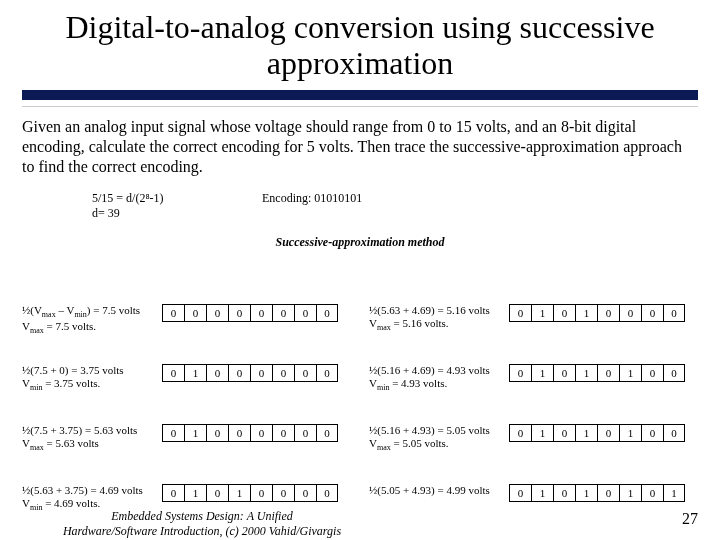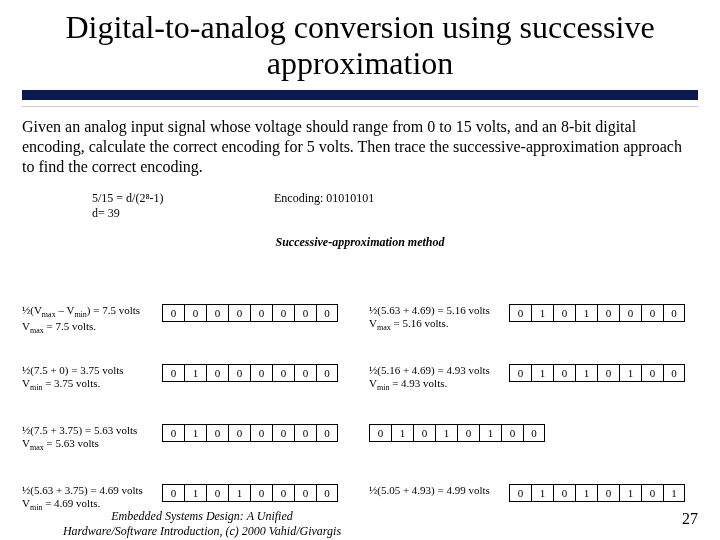--- a/index.html
+++ b/index.html
@@ -37,21 +37,20 @@
   .problem {
     font-size: 16px;
     line-height: 1.25;
     margin-top: 10px;
   }
   .setup {
     display: flex;
     font-size: 12px;
     margin-top: 14px;
     padding-left: 70px;
-    gap: 12px;
   }
   .setup-left {
     width: 170px;
   }
   .setup-right {
     flex: 1;
   }
   .method-title {
     text-align: center;
     font-style: italic;
@@ -213,20 +212,21 @@
             <div class="bit">1</div>
             <div class="bit">0</div>
             <div class="bit">1</div>
             <div class="bit">0</div>
             <div class="bit">1</div>
             <div class="bit">0</div>
             <div class="bit">0</div>
           </div>
         </div>
         <div class="step-row">
+          <div class="step-text">½(5.16 + 4.93) = 5.05 volts<br>V<span class="sub">max</span> = 5.05 volts.</div>
           <div class="bits">
             <div class="bit">0</div>
             <div class="bit">1</div>
             <div class="bit">0</div>
             <div class="bit">1</div>
             <div class="bit">0</div>
             <div class="bit">1</div>
             <div class="bit">0</div>
             <div class="bit">0</div>
           </div>

